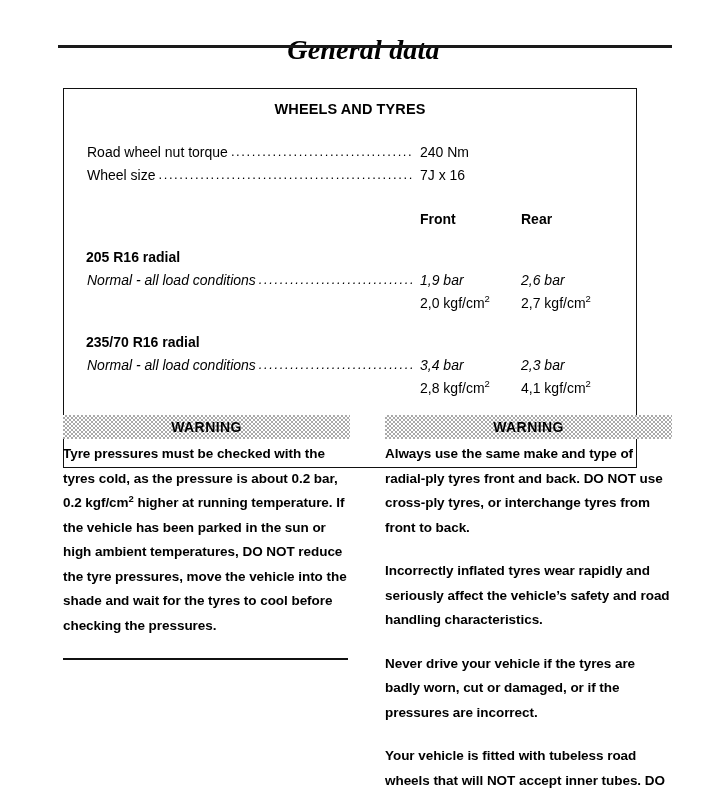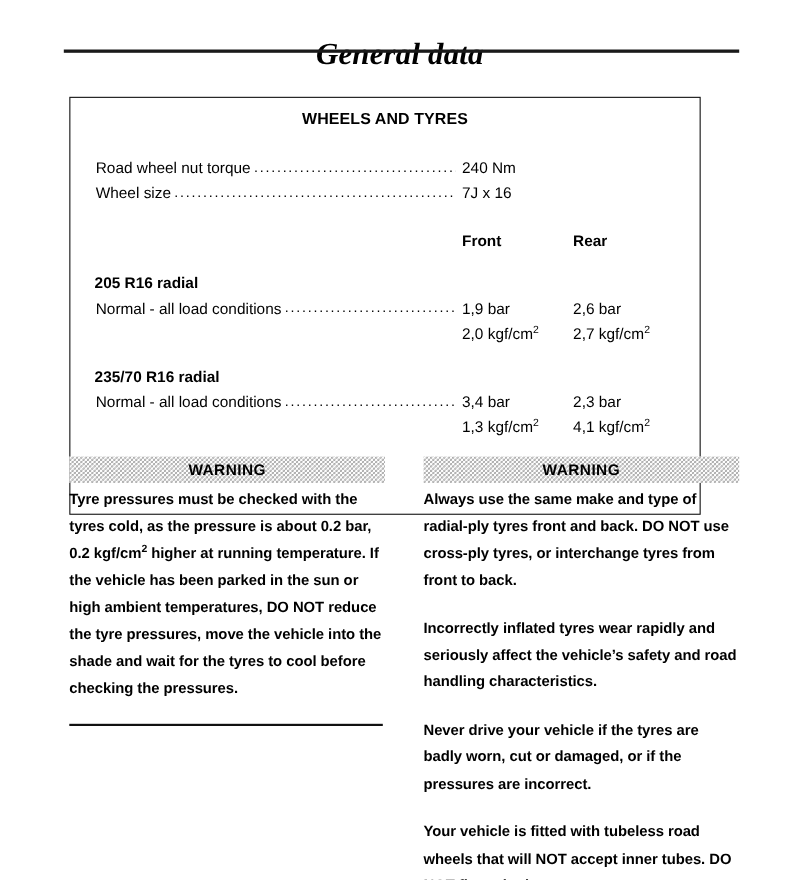--- a/index.html
+++ b/index.html
@@ -113,20 +113,21 @@
     margin-left: -1px;
   }
 
   .press-row {
     display: flex;
     align-items: baseline;
     font-size: 14px;
     line-height: 23px;
     white-space: nowrap;
     margin-top: 2px;
+    font-style: italic;
   }
   .press-row .lbl { flex: 0 0 auto; padding-right: 3px; }
   .press-row .dots {
     flex: 1 1 auto;
     overflow: hidden;
     white-space: nowrap;
     letter-spacing: 1.6px;
     font-size: 13px;
     position: relative;
     top: -1px;
@@ -240,21 +241,21 @@
 
     <div class="group-title">235/70 R16 radial</div>
     <div class="press-row">
       <span class="lbl">Normal - all load conditions</span>
       <span class="dots">.......................................................................................................</span>
       <span class="pv first">3,4 bar</span>
       <span class="pv">2,3 bar</span>
     </div>
     <div class="press-row2">
       <span class="pad"></span>
-      <span class="pv first"><span>1,3 kgf/cm</span><sup>2</sup></span>
+      <span class="pv first"><span>2,8 kgf/cm</span><sup>2</sup></span>
       <span class="pv"><span>4,1 kgf/cm</span><sup>2</sup></span>
     </div>
 
   </div>
 </div>
 
 <div class="warn-col left">
   <div class="warn-bar">
     <div class="warn-bar-label">WARNING</div>
   </div>

